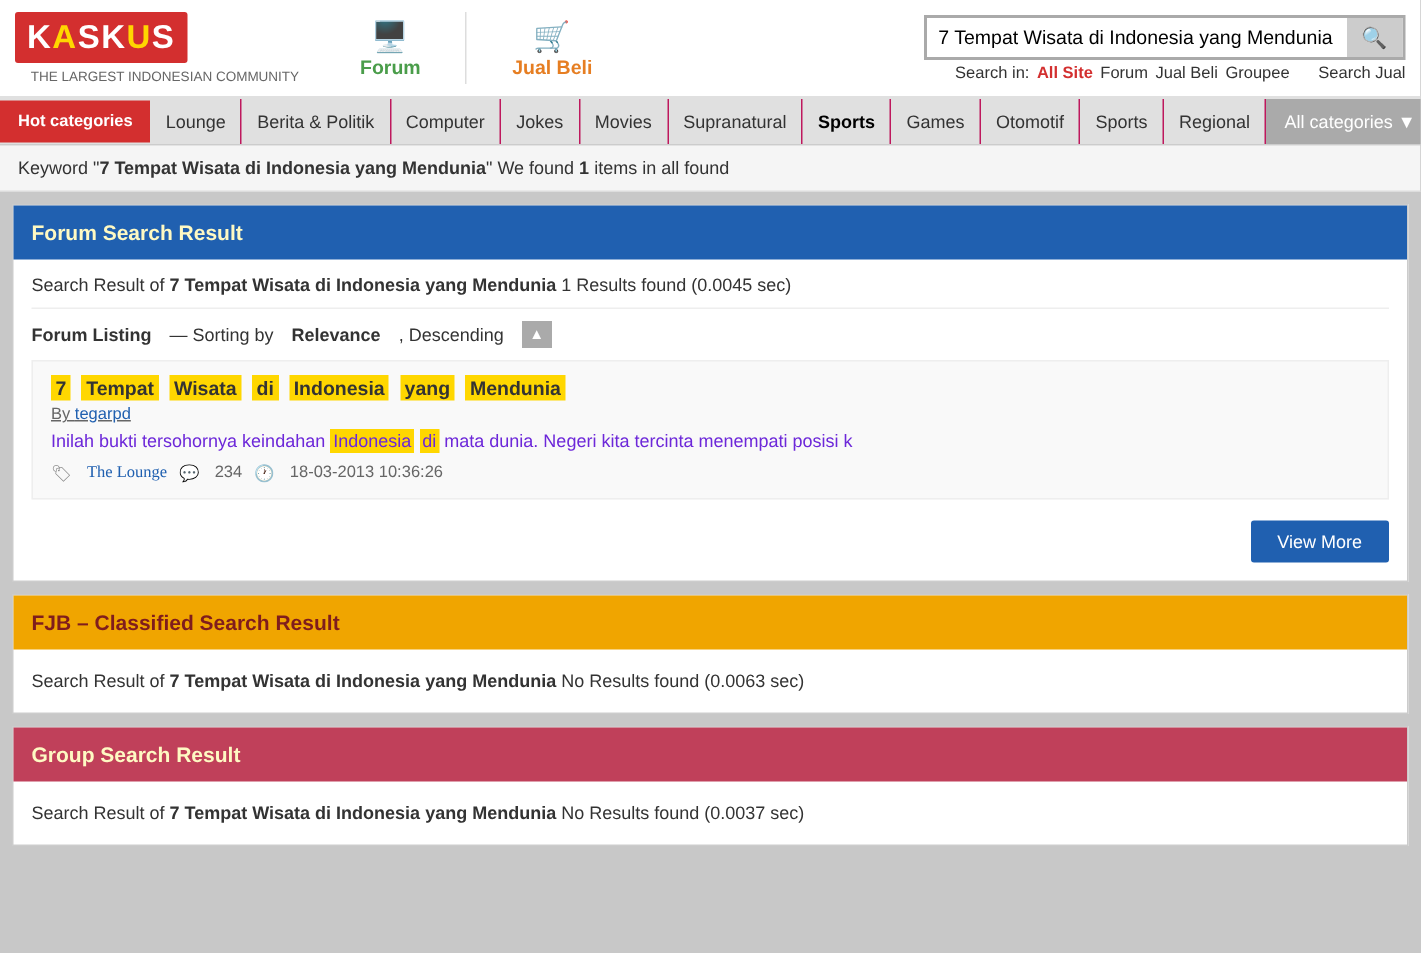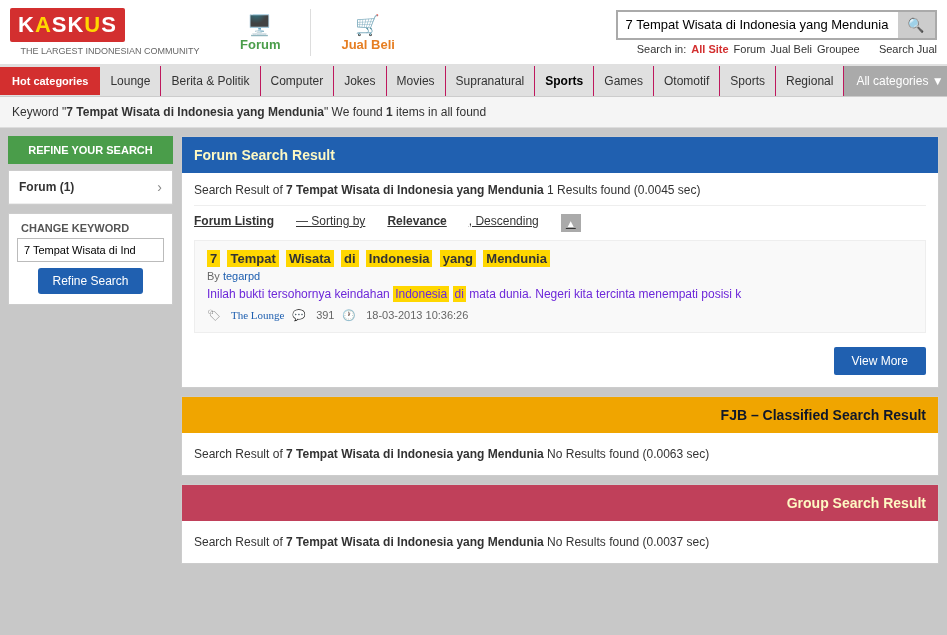--- a/index.html
+++ b/index.html
@@ -51,34 +51,34 @@
     .sidebar-refine { background: #4a9d4a; color: #fff; padding: 8px 10px; display: block; text-align: center; font-size: 11px; font-weight: bold; cursor: pointer; margin-bottom: 6px; }
     .change-keyword { font-size: 11px; font-weight: bold; color: #555; margin-bottom: 4px; padding: 0 4px; }
     .keyword-input { width: 100%; padding: 5px 6px; border: 1px solid #bbb; font-size: 11px; outline: none; margin-bottom: 6px; }
     .refine-btn { background: #2060b0; color: #fff; border: none; padding: 6px 14px; font-size: 12px; cursor: pointer; border-radius: 3px; display: block; margin: 0 auto; }
 
     
     .content { flex: 1; }
     .section { margin-bottom: 8px; border: 1px solid #ccc; background: #fff; }
     .section-header { padding: 10px 12px; font-size: 14px; font-weight: bold; color: #fef9c3; }
     .section-header.blue { background: #2060b0; }
-    .section-header.yellow { background: #f0a500; color: #0f172a; text-align: right; }
-    .section-header.pink { background: #c0405a; text-align: right; }
+    .section-header.yellow { background: #f0a500; color: #7f1d1d; }
+    .section-header.pink { background: #c0405a; }
     .section-body { padding: 10px 12px; }
     .result-meta { font-size: 12px; color: #333; margin-bottom: 8px; border-bottom: 1px solid #eee; padding-bottom: 8px; }
     .result-meta strong { font-weight: bold; }
-    .forum-listing { font-size: 12px; color: #333; margin-bottom: 8px; display: flex; align-items: flex-start; gap: 22px; text-decoration: underline; }
+    .forum-listing { font-size: 12px; color: #333; margin-bottom: 8px; display: flex; align-items: center; gap: 12px; }
     .forum-listing strong { font-weight: bold; }
     .sort-icon { background: #aaa; color: #fff; border: none; width: 20px; height: 18px; cursor: pointer; font-size: 10px; display: inline-flex; align-items: center; justify-content: center; }
 
     
     .forum-result-item { background: #f9f9f9; border: 1px solid #eee; padding: 10px 12px; margin-bottom: 6px; }
     .forum-result-title { font-size: 13px; font-weight: bold; color: #333; margin-bottom: 4px; }
     .forum-result-title .hl { background: #ffd700; padding: 1px 3px; }
-    .forum-result-by { font-size: 11px; color: #666; margin-bottom: 4px; }
+    .forum-result-by { font-size: 11px; color: #666; margin-bottom: 4px; text-decoration: underline; }
     .forum-result-by a { color: #2060b0; text-decoration: none; }
     .forum-result-body { font-size: 12px; color: #6d28d9; margin-bottom: 6px; line-height: 1.4; }
     .forum-result-body .hl { background: #ffd700; padding: 1px 2px; }
     .forum-result-meta { font-size: 11px; color: #666; display: flex; align-items: center; gap: 8px; }
     .forum-result-meta a { color: #2060b0; text-decoration: none; font-family: Liberation Serif, serif; }
     .meta-icon { color: #888; margin-right: 2px; }
     .view-more-area { text-align: right; padding: 8px 0 2px 0; }
     .view-more-btn { background: #2060b0; color: #fff; border: none; padding: 7px 18px; font-size: 12px; cursor: pointer; border-radius: 2px; }
     .no-result { font-size: 12px; color: #333; padding: 4px 0; }
     .no-result strong { font-weight: bold; }
@@ -139,34 +139,20 @@
     <span>All categories</span> ▼
   </div>
 </div>
 
 <div class="keyword-bar">
   <span>Keyword "</span><strong>7 Tempat Wisata di Indonesia yang Mendunia</strong><span>" We found </span><strong>1</strong><span> items in all found</span>
 </div>
 
 <div class="main">
 
-  <div class="sidebar">
-    <div class="sidebar-refine">REFINE YOUR SEARCH</div>
-    <div class="sidebar-forum">
-      <div class="sidebar-forum-header">
-        <span class="sidebar-forum-title">Forum (1)</span>
-        <span class="sidebar-arrow">›</span>
-      </div>
-    </div>
-    <div style="background:#fff; border:1px solid #ccc; padding:8px 8px 10px 8px;">
-      <div class="change-keyword">CHANGE KEYWORD</div>
-      <input class="keyword-input" type="text" value="7 Tempat Wisata di Ind" style="">
-      <button class="refine-btn">Refine Search</button>
-    </div>
-  </div>
 
   <div class="content">
 
     <div class="section">
       <div class="section-header blue">Forum Search Result</div>
       <div class="section-body">
         <div class="result-meta">
           <span>Search Result of </span>
           <strong>7 Tempat Wisata di Indonesia yang Mendunia</strong>
           <span> 1 Results found (0.0045 sec)</span>
@@ -195,21 +181,21 @@
           <div class="forum-result-body">
             <span>Inilah bukti tersohornya keindahan </span>
             <span class="hl">Indonesia</span>
             <span class="hl"> di</span>
             <span> mata dunia. Negeri kita tercinta menempati posisi k</span>
           </div>
           <div class="forum-result-meta">
             <span class="meta-icon">🏷</span>
             <a>The Lounge</a>
             <span class="meta-icon">💬</span>
-            <span>391</span>
+            <span>234</span>
             <span class="meta-icon">🕐</span>
             <span>18-03-2013 10:36:26</span>
           </div>
         </div>
         <div class="view-more-area">
           <button class="view-more-btn">View More</button>
         </div>
       </div>
     </div>
 

